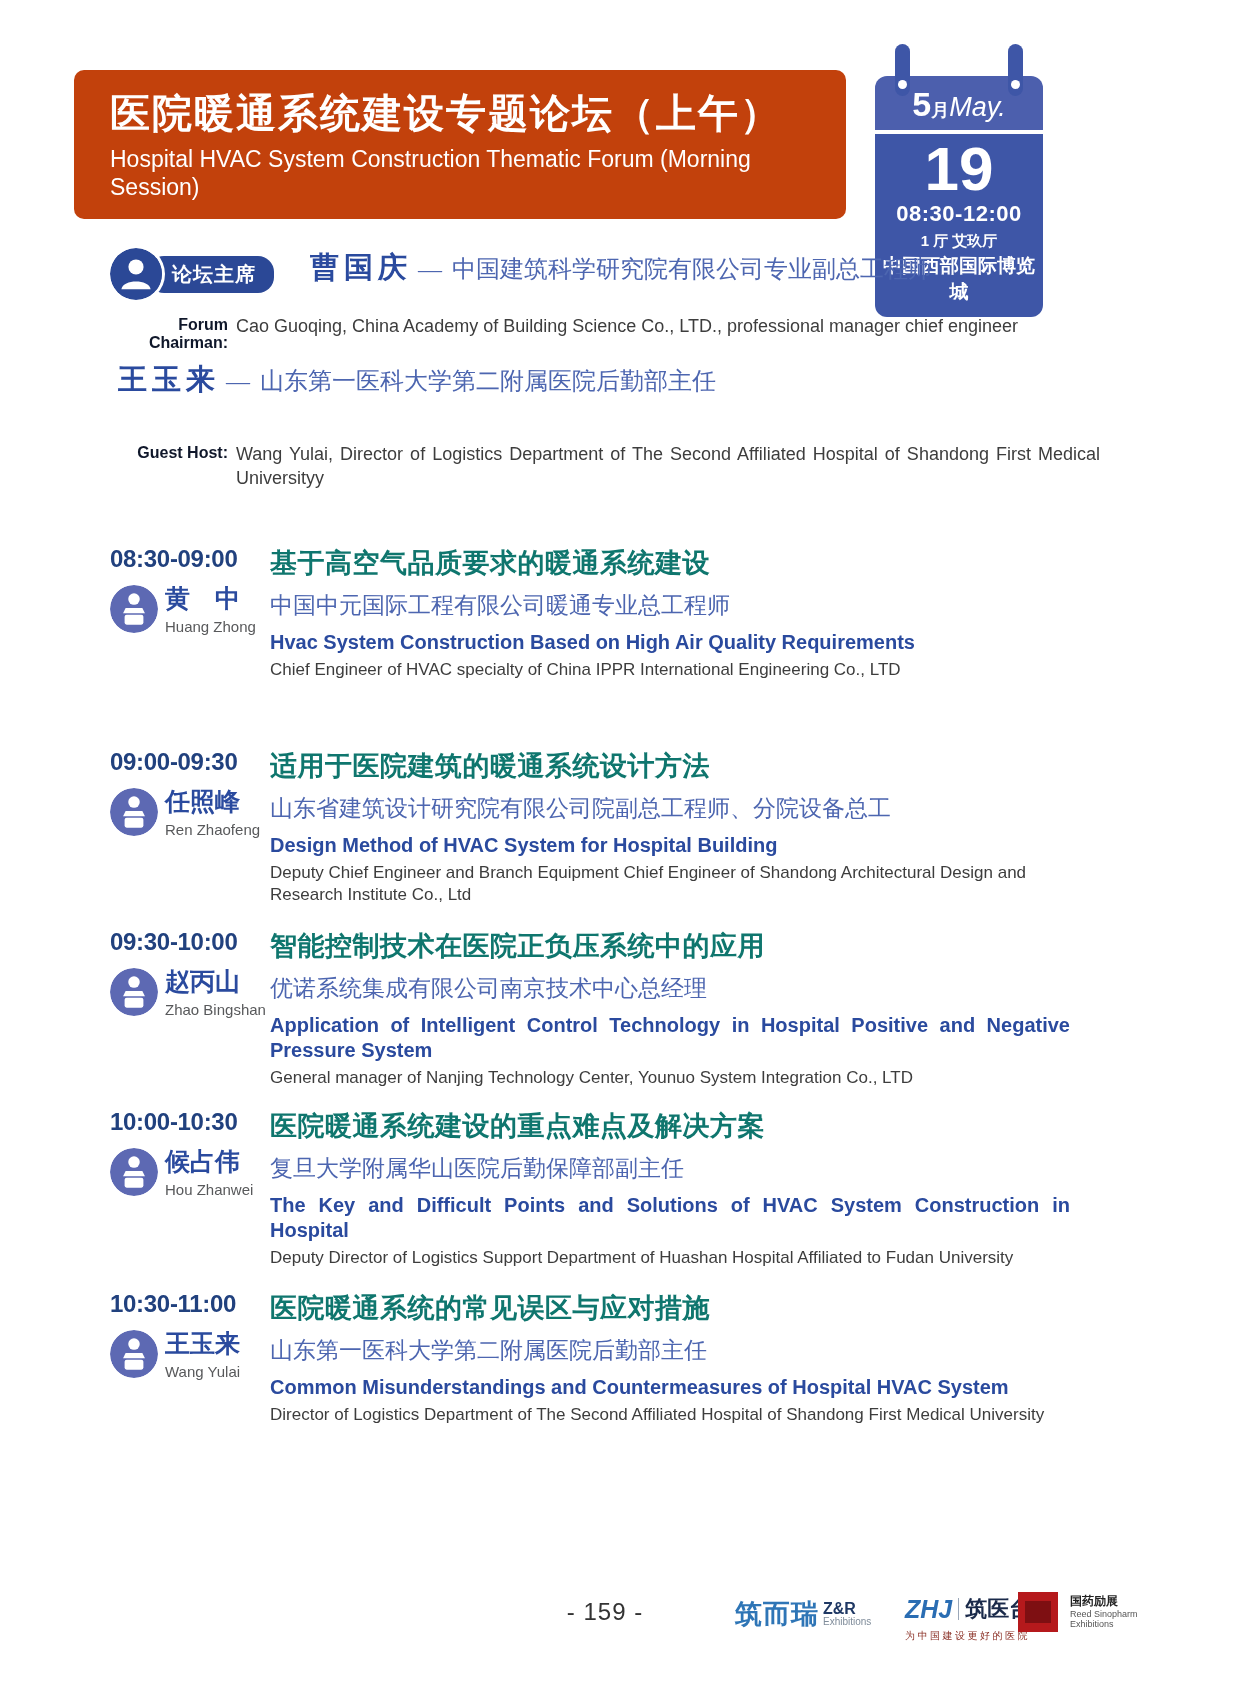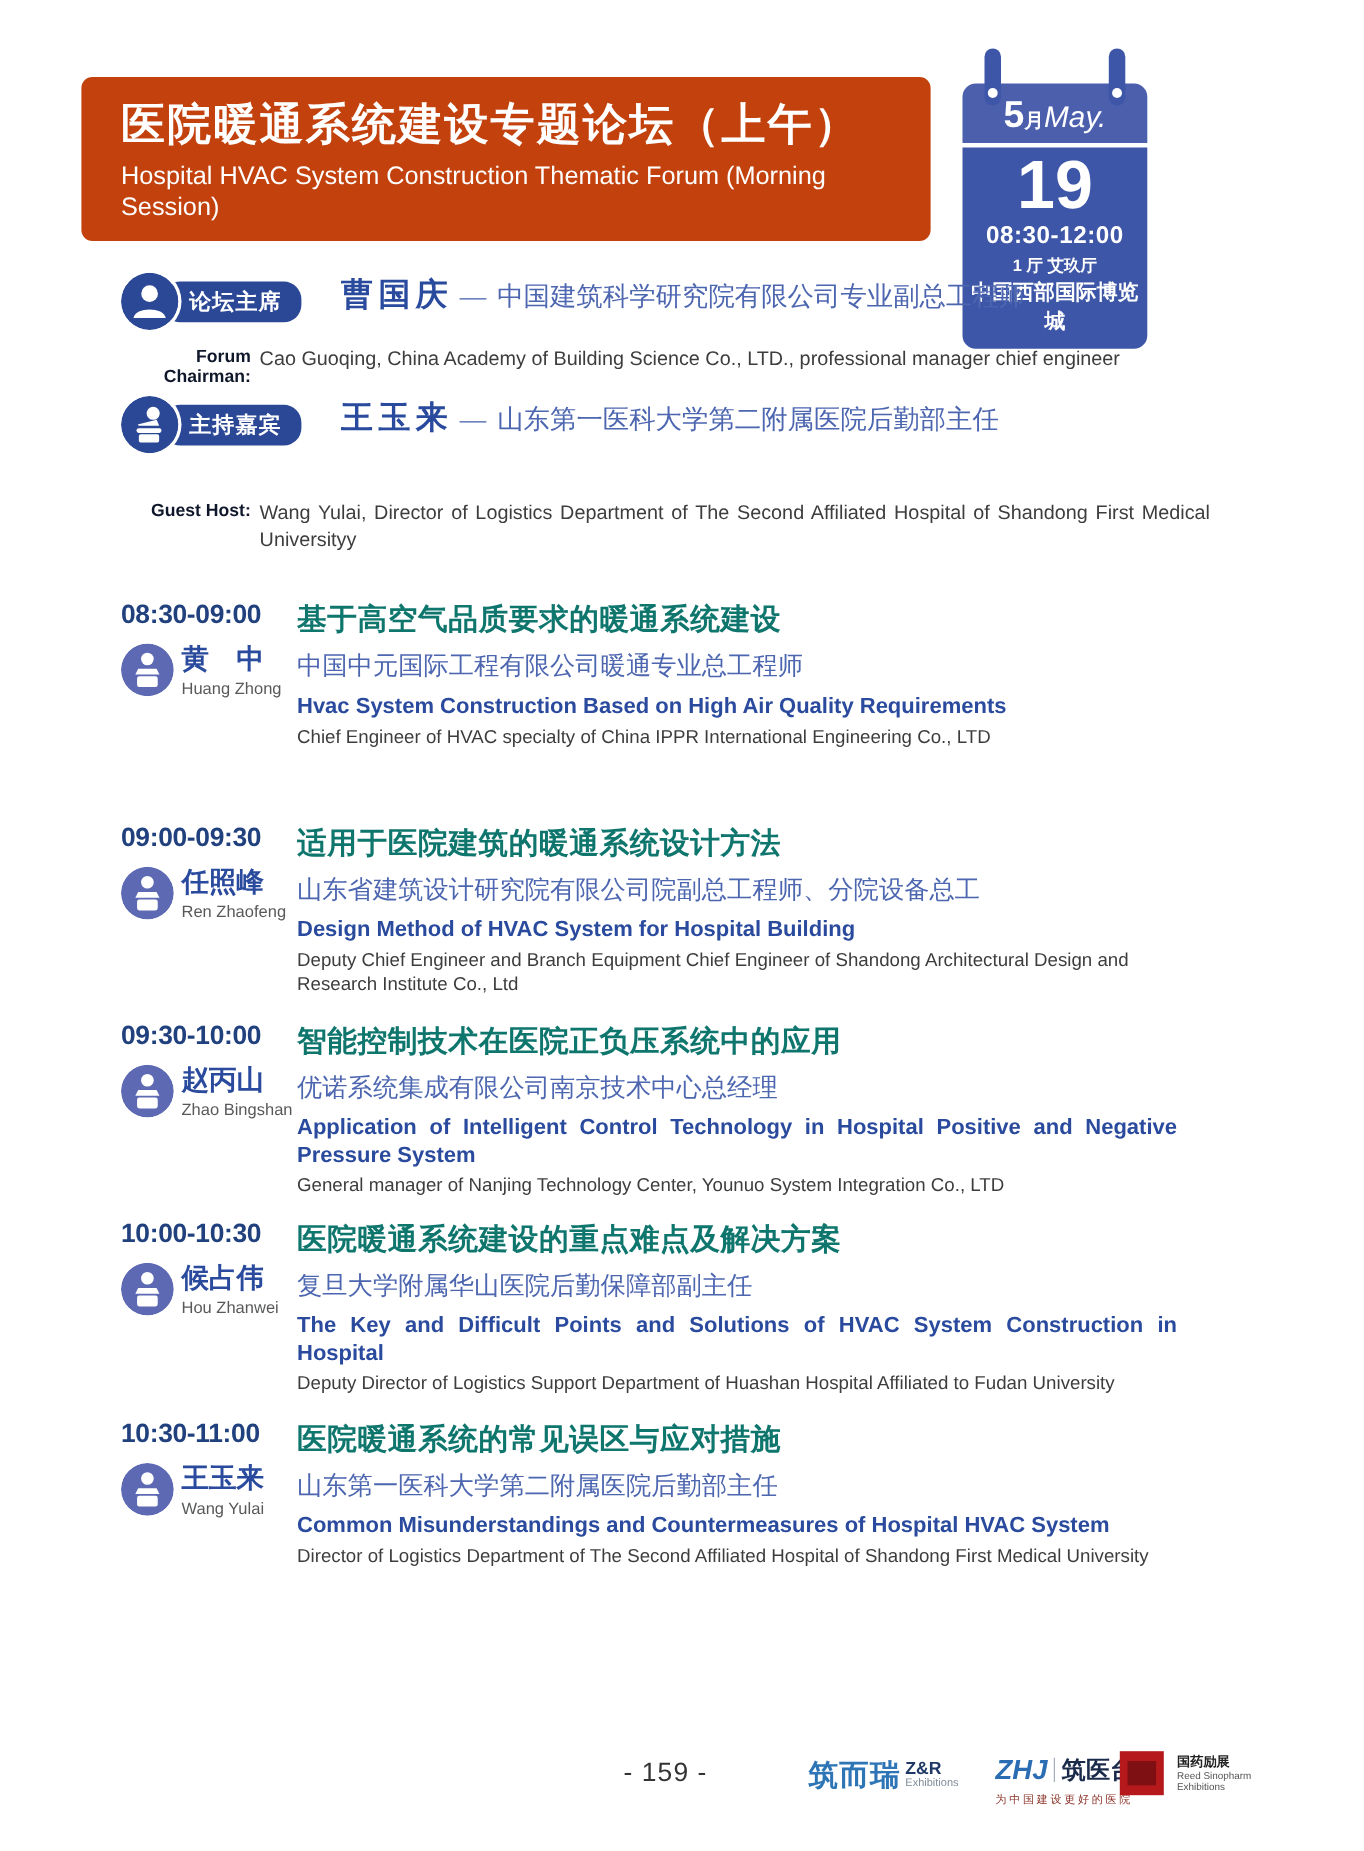--- a/index.html
+++ b/index.html
@@ -153,30 +153,20 @@
       </div>
     </div>
     <div class="en-row">
       <div class="en-label">Forum Chairman:</div>
       <div class="en-text">Cao Guoqing, China Academy of Building Science Co., LTD., professional manager chief engineer</div>
     </div>
   </section>
 
   <section class="person-block host">
     <div class="person-row">
-      <div class="icon-badge">
-        <svg class="role-circle" viewBox="0 0 48 48" aria-hidden="true">
-          <circle cx="24" cy="24" r="24" fill="#2B4896"></circle>
-          <circle cx="27" cy="14.5" r="5.5" fill="#fff"></circle>
-          <path d="M14 24l16-4 2 5H15z" fill="#fff"></path>
-          <rect x="13" y="27" width="21" height="4" rx="2" fill="#fff"></rect>
-          <rect x="15" y="32" width="17" height="7" rx="1.5" fill="#fff"></rect>
-        </svg>
-        <span class="role-pill">主持嘉宾</span>
-      </div>
       <div class="person-name-line">
         <span class="pname">王玉来</span>
         <span class="pdash">—</span>
         <span class="ptitle">山东第一医科大学第二附属医院后勤部主任</span>
       </div>
     </div>
     <div class="en-row">
       <div class="en-label">Guest Host:</div>
       <div class="en-text">Wang Yulai, Director of Logistics Department of The Second Affiliated Hospital of Shandong First Medical Universityy</div>
     </div>

